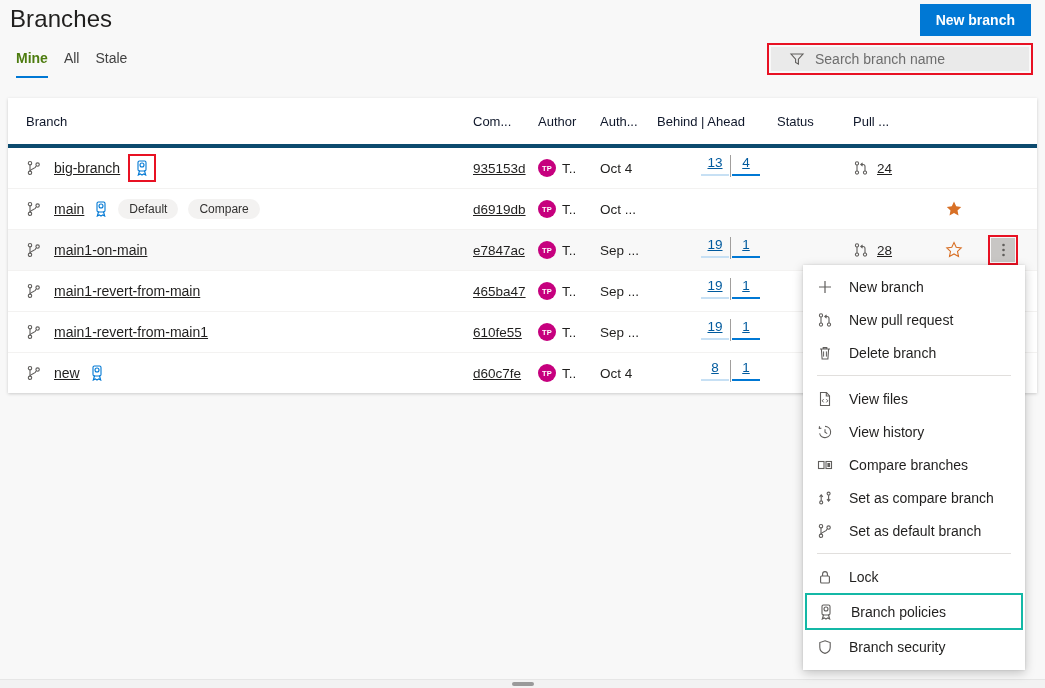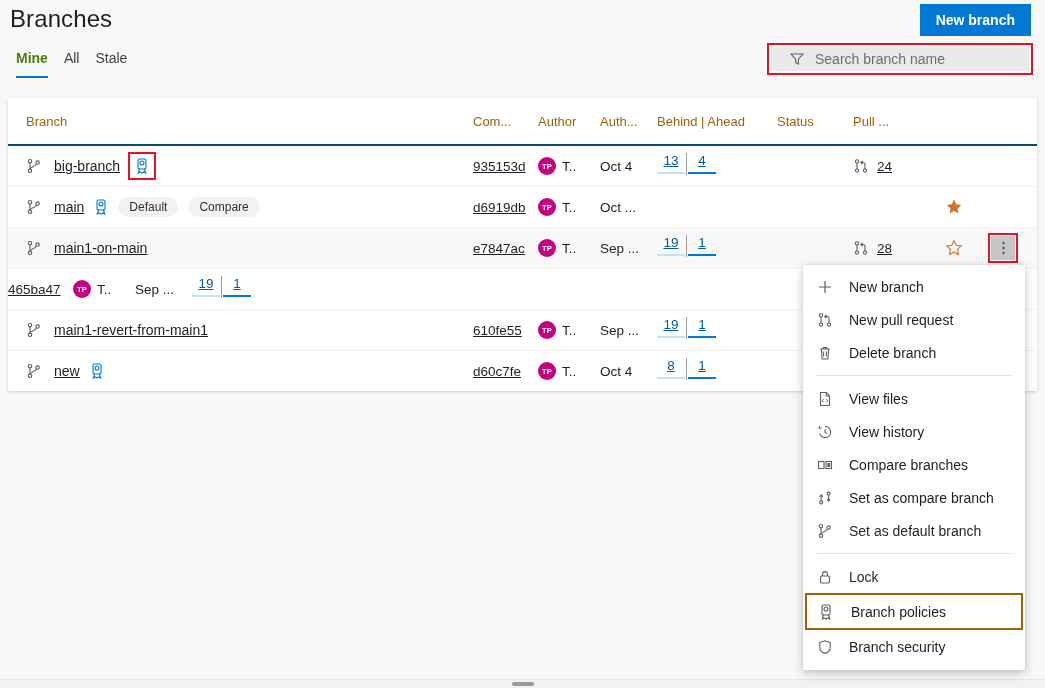--- a/index.html
+++ b/index.html
@@ -85,22 +85,22 @@
   
   .card {
     position: absolute; left: 8px; top: 98px;
     width: 1029px;
     background: #ffffff;
     box-shadow: 0 1px 3px rgba(0,0,0,.18);
   }
   .thead {
     display: flex; align-items: center;
     height: 46px;
-    border-bottom: 2px solid #0c4a6e;
-    color: #a16207; font-size: 13px;
+    border-bottom: 4px solid #0c4a6e;
+    color: #0f172a; font-size: 13px;
   }
   .row {
     display: flex; align-items: center;
     height: 40px;
     border-bottom: 1px solid #f3f2f1;
     font-size: 14px;
     position: relative;
   }
   .row:last-child { border-bottom: none; }
   .row.hovered { background: #f8f8f8; }
@@ -141,21 +141,21 @@
     width: 18px; height: 18px; border-radius: 50%;
     background: #c6007e; color: #fff;
     font-size: 7.5px; font-weight: 700;
     display: flex; align-items: center; justify-content: center;
     flex: 0 0 18px; margin-right: 6px;
     letter-spacing: .2px;
   }
   .author-name { color: #201f1e; font-size: 13.5px; }
   .date-text { color: #201f1e; font-size: 13.5px; }
   
-  .ba { display: flex; align-items: flex-start; height: 26px; }
+  .ba { display: flex; align-items: flex-start; height: 26px; margin-left: 44px; }
   .ba-cell {
     width: 28px; display: flex; flex-direction: column; align-items: center;
   }
   .ba-num {
     font-size: 13.5px; color: #005a9e; text-decoration: underline;
     cursor: pointer; line-height: 16px;
   }
   .ba-bar { height: 2px; width: 28px; margin-top: 3px; }
   .ba-bar.behind { background: #c7e0f4; }
   .ba-bar.ahead  { background: #0078d4; }
@@ -188,21 +188,21 @@
   .ctx-item {
     display: flex; align-items: center;
     height: 33px; padding: 0 14px;
     font-size: 14px; color: #201f1e;
     cursor: pointer;
     position: relative;
   }
   .ctx-icon { width: 16px; height: 16px; flex: 0 0 16px; margin-right: 16px; }
   .ctx-sep { height: 1px; background: #e1dfdd; margin: 6px 14px; }
   .ctx-item.highlight {
-    border: 2px solid #a16207;
+    border: 2px solid #14b8a6;
     height: 33px;
     margin: 0 2px;
     padding: 0 12px;
   }
   
   .scroll-nub {
     position: absolute; left: 512px; bottom: 2px;
     width: 22px; height: 4px; background: #9a9a9a; border-radius: 2px;
   }
   .hscroll-track {
@@ -401,20 +401,30 @@
                 <svg class="dots" viewBox="0 0 3 14" width="3" height="14">
                   <circle cx="1.5" cy="2" r="1.3" fill="#605e5c"></circle>
                   <circle cx="1.5" cy="7" r="1.3" fill="#605e5c"></circle>
                   <circle cx="1.5" cy="12" r="1.3" fill="#605e5c"></circle>
                 </svg>
               </span>
             </span>
           </div>
         </div>
         <div class="row">
+          <div class="c-branch">
+            <span class="branch-icon"><svg viewBox="0 0 16 16" width="16" height="16">
+                <circle cx="4" cy="3.2" r="1.7" fill="none" stroke="#605e5c" stroke-width="1.1"></circle>
+                <circle cx="4" cy="12.8" r="1.7" fill="none" stroke="#605e5c" stroke-width="1.1"></circle>
+                <circle cx="11.6" cy="4.6" r="1.7" fill="none" stroke="#605e5c" stroke-width="1.1"></circle>
+                <path d="M4 5v6" stroke="#605e5c" stroke-width="1.1" fill="none"></path>
+                <path d="M10 6c0 3-6 2.5-6 5.5" stroke="#605e5c" stroke-width="1.1" fill="none"></path>
+              </svg></span>
+            <span class="branch-name">main1-revert-from-main</span>
+          </div>
           <div class="c-commit"><span class="commit-link">465ba47</span></div>
           <div class="c-author">
             <span class="avatar">TP</span>
             <span class="author-name">T..</span>
           </div>
           <div class="c-date"><span class="date-text">Sep ...</span></div>
           <div class="c-ba">
             <div class="ba">
               <div class="ba-cell">
                 <span class="ba-num">19</span>

